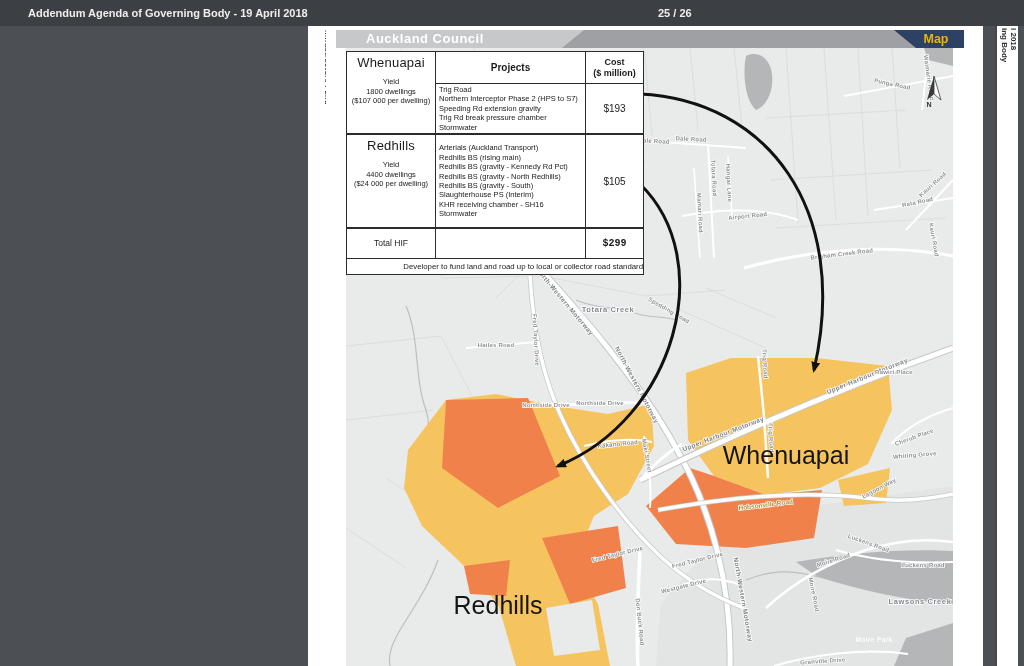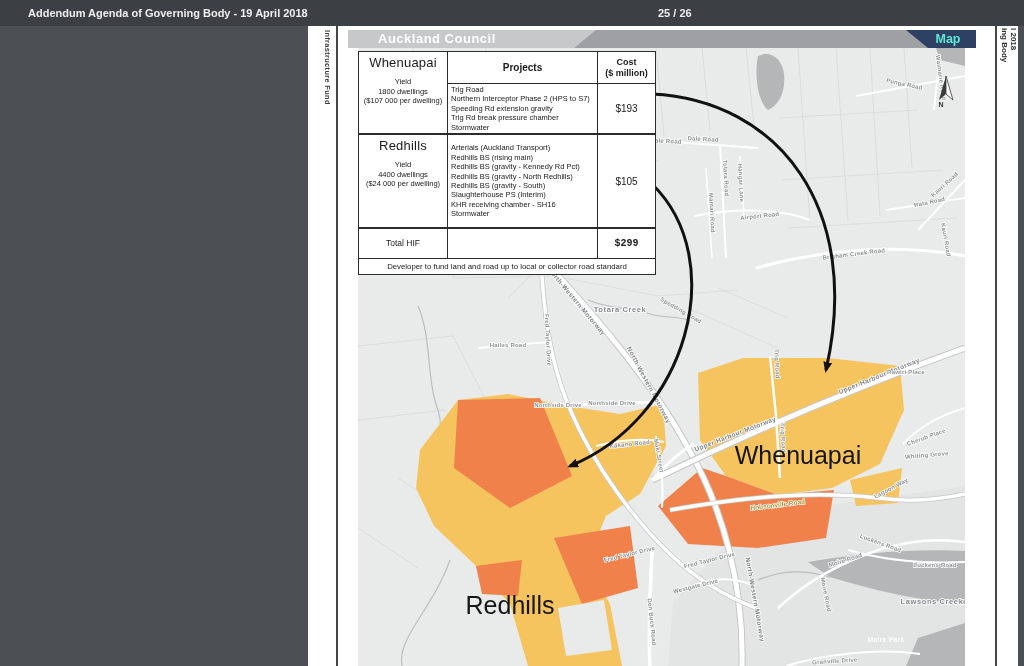--- a/index.html
+++ b/index.html
@@ -13,52 +13,52 @@
   .vp { position:absolute; left:650px; top:0; line-height:26px; font-size:11px; font-weight:bold; color:#eeeeee;margin-left:8px; }
 
   
   .left-strip { position:absolute; left:308px; top:26px; width:30px; height:640px; background:#ffffff; border-right:2px solid #474747; }
   .vlabel { position:absolute; left:24px; top:4px; transform-origin:0 0; transform:rotate(90deg); font-size:7.5px; font-weight:600; color:#3c3c3c; letter-spacing:.3px; white-space:nowrap; }
   .right-strip { position:absolute; left:995px; top:26px; width:23px; height:640px; background:#ffffff; border-left:2px solid #474747; }
   .rlabel { position:absolute; transform-origin:0 0; transform:rotate(90deg); font-size:8px; font-weight:bold; color:#2f2f2f; white-space:nowrap; }
   .rl1 { left:12px; top:2px; } .rl2 { left:21px; top:2px; }
 
   
-  .page { position:absolute; left:338px; top:26px; width:657px; height:640px; background:#ffffff; }
+  .page { position:absolute; left:326px; top:26px; width:657px; height:640px; background:#ffffff; }
 
   
   .banner { position:absolute; left:10px; top:4px; width:618px; height:18px; }
   .seg-base { position:absolute; left:0; top:0; width:618px; height:18px; background:#9ea0a3; }
   .seg-light { position:absolute; left:0; top:0; width:248px; height:18px; background:#c7c8ca;
     clip-path:polygon(0 0, 100% 0, calc(100% - 22px) 100%, 0 100%); }
   .seg-light span { display:block; padding-left:30px; line-height:18px; font-size:13px; font-weight:bold; color:#ffffff; letter-spacing:.5px; }
   .seg-navy { position:absolute; left:558px; top:0; width:70px; height:18px; background:#2d4164;
     clip-path:polygon(0 0, 100% 0, 100% 100%, 22px 100%); }
-  .seg-navy span { display:block; text-align:center; padding-left:14px; line-height:18px; font-size:12.5px; font-weight:bold; color:#5eead4; }
+  .seg-navy span { display:block; text-align:center; padding-left:14px; line-height:18px; font-size:12.5px; font-weight:bold; color:#eab308; }
 
   
   .mapwrap { position:absolute; left:20px; top:22px; width:607px; height:618px; overflow:hidden; }
   svg { font-family:"Liberation Sans", sans-serif; display:block; }
   .ml  { font-size:6px; font-weight:bold; fill:#8e9093; stroke:#ffffff; stroke-width:1.4px; paint-order:stroke; letter-spacing:.2px; }
   .mlm { font-size:6.5px; font-weight:bold; fill:#7e8286; stroke:#ffffff; stroke-width:1.5px; paint-order:stroke; letter-spacing:.4px; }
   .mlb { font-size:7.5px; font-weight:bold; fill:#84898d; stroke:#ffffff; stroke-width:1.6px; paint-order:stroke; letter-spacing:.6px; }
   .ml-olive { font-size:6.5px; font-weight:bold; fill:#ad9340; stroke:#ffffff; stroke-width:1.4px; paint-order:stroke; }
   .ml-white { font-size:6.5px; font-weight:bold; fill:#fcfcfc; letter-spacing:.4px; }
   .area-label { font-size:25px; fill:#151515; }
 
   
   .hif { position:absolute; left:20px; top:25px; width:297px; border-collapse:collapse; table-layout:fixed; background:#ffffff; color:#1a1a1a; }
   .hif, .hif td, .hif th { border:1px solid #2b2b2b; }
   .hif { border-width:1.5px; }
   .hif tr.thick td, .hif tr.thick th { border-top-width:2px; }
   .r1 th { height:32px; }
   .r2 td { height:46px; }
   .r3 td { height:94px; }
   .r4 td { height:30px; }
-  .r5 td { height:16px; }
+  .r5 td { height:16px;text-align:right; }
   .h-proj { font-size:10px; font-weight:bold; text-align:center; }
   .h-cost { font-size:9px; font-weight:bold; text-align:center; line-height:1.2; }
   .cell-area { text-align:center; vertical-align:top; padding-top:3px; }
   .area-name { font-size:13px; letter-spacing:.2px; }
   .yl { font-size:7.5px; margin-top:7px; }
   .dw { font-size:7.5px; margin-top:1px; }
   .pd { font-size:7.5px; margin-top:0; }
   .cell-proj { font-size:7.5px; line-height:9.4px; padding:1px 3px; vertical-align:middle; text-align:left; }
   .cell-cost { font-size:10px; text-align:center; vertical-align:middle; }
   .bold { font-weight:bold;font-family:Liberation Mono, monospace; }

